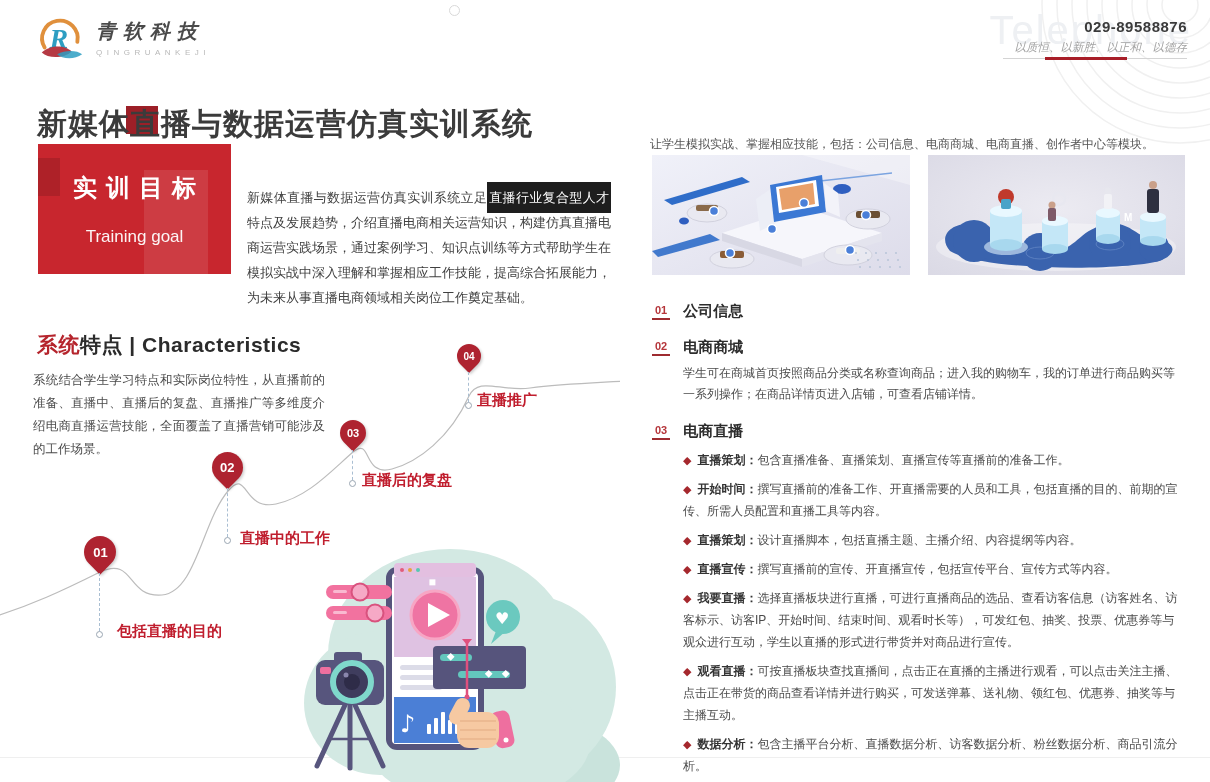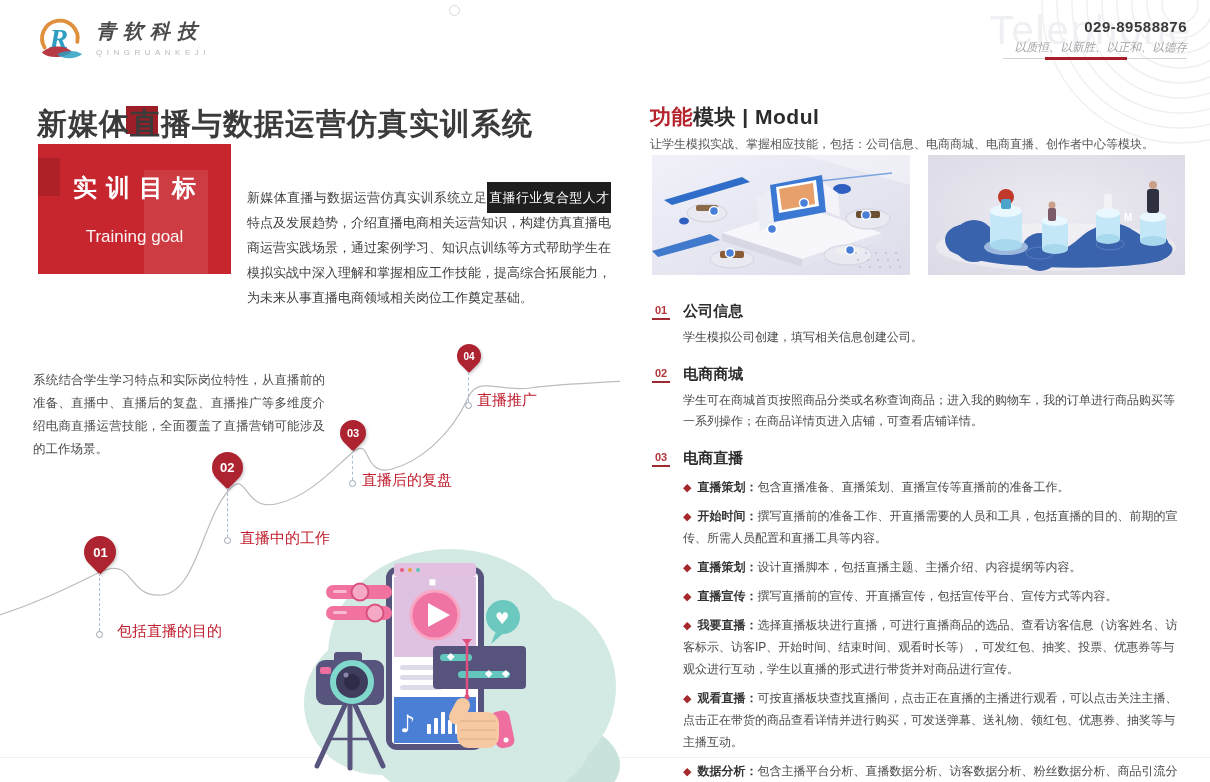--- a/index.html
+++ b/index.html
@@ -45,21 +45,21 @@
 
   
   .tl-svg{position:absolute;left:0;top:340px;z-index:1;}
   .pin-group{position:absolute;z-index:2;}
   .balloon{position:absolute;border-radius:50% 50% 50% 0;transform:rotate(-45deg);
            background:#ae2330;display:flex;align-items:center;justify-content:center;
            box-shadow:0 2px 3px rgba(0,0,0,0.2);}
   .balloon span{transform:rotate(45deg);color:#fff;font-weight:bold;}
   .dash{position:absolute;border-left:1px dashed #a9bed2;width:0;}
   .dot{position:absolute;width:5px;height:5px;border:1px solid #9aa6b2;border-radius:50%;background:#fff;}
-  .pin-label{position:absolute;font-size:15px;font-weight:normal;color:#c01e2e;white-space:nowrap;}
+  .pin-label{position:absolute;font-size:15px;font-weight:bold;color:#c01e2e;white-space:nowrap;}
   .pg0{left:84px;top:536px;}  .pg0 .balloon{width:32px;height:32px;font-size:13px;}
   .pg0 .dash{left:15px;top:37px;height:58px;} .pg0 .dot{left:12px;top:95px;} .pg0 .pin-label{left:33px;top:86px;}
   .pg1{left:212px;top:452px;} .pg1 .balloon{width:31px;height:31px;font-size:13px;}
   .pg1 .dash{left:15px;top:36px;height:49px;} .pg1 .dot{left:12px;top:85px;} .pg1 .pin-label{left:28px;top:77px;}
   .pg2{left:340px;top:420px;} .pg2 .balloon{width:26px;height:26px;font-size:11px;}
   .pg2 .dash{left:12px;top:30px;height:30px;} .pg2 .dot{left:9px;top:60px;} .pg2 .pin-label{left:22px;top:51px;}
   .pg3{left:457px;top:344px;} .pg3 .balloon{width:24px;height:24px;font-size:10px;}
   .pg3 .dash{left:11px;top:28px;height:30px;} .pg3 .dot{left:8px;top:58px;} .pg3 .pin-label{left:20px;top:47px;}
 
   .illus{position:absolute;left:300px;top:515px;z-index:1;}
@@ -126,20 +126,21 @@
   <h1 class="main-title">新媒体直播与数据运营仿真实训系统</h1>
 
   <div class="goal-deco"></div>
   <div class="goal-box">
     <div class="goal-title">实训目标</div>
     <div class="goal-sub">Training goal</div>
   </div>
 
   <p class="intro"><span>新媒体直播与数据运营仿真实训系统立足</span><span class="hl">直播行业复合型人才</span><span>特点及发展趋势，介绍直播电商相关运营知识，构建仿真直播电商运营实践场景，通过案例学习、知识点训练等方式帮助学生在模拟实战中深入理解和掌握相应工作技能，提高综合拓展能力，为未来从事直播电商领域相关岗位工作奠定基础。</span></p>
 
+  <h2 class="sec-head char-head"><span class="red">系统</span><span>特点 | Characteristics</span></h2>
   <p class="char-desc">系统结合学生学习特点和实际岗位特性，从直播前的准备、直播中、直播后的复盘、直播推广等多维度介绍电商直播运营技能，全面覆盖了直播营销可能涉及的工作场景。</p>
 
   <svg class="tl-svg" width="620" height="330" viewBox="0 0 620 330">
     <path d="M -10 278 C 30 266 64 250 100 232 C 135 216 126 258 162 255
              C 196 252 202 182 228 151 C 248 127 242 171 276 164
              C 308 157 330 132 353 112 C 372 96 362 137 392 129
              C 418 122 450 98 469 56 C 479 36 500 52 530 48
              C 560 44 590 43 625 41" fill="none" stroke="#bcbcbc" stroke-width="1.2"></path>
   </svg>
 
@@ -261,21 +262,20 @@
       <rect x="157" y="197" width="42" height="36" rx="12" fill="#f6c9a2"></rect>
       <rect x="152" y="182" width="15" height="28" rx="7.5" fill="#f6c9a2" transform="rotate(28 159 196)"></rect>
       <g stroke="#e8b48c" stroke-width="1.5">
         <line x1="160" y1="206" x2="196" y2="206"></line>
         <line x1="160" y1="215" x2="196" y2="215"></line>
         <line x1="160" y1="224" x2="196" y2="224"></line>
       </g>
     </g>
   </svg>
 
-  <h2 class="sec-head mod-head"><span class="red">功能</span><span>模块 | Modul</span></h2>
   <p class="mod-sub">让学生模拟实战、掌握相应技能，包括：公司信息、电商商城、电商直播、创作者中心等模块。</p>
 
   <svg class="shot shot1" width="258" height="120" viewBox="0 0 258 120">
     <defs>
       <linearGradient id="bg1" x1="0" y1="0" x2="1" y2="1">
         <stop offset="0" stop-color="#f0f1f9"></stop>
           <stop offset="1" stop-color="#dddcea"></stop>
       </linearGradient>
     </defs>
     <rect width="258" height="120" fill="url(#bg1)"></rect>
@@ -389,21 +389,20 @@
       <rect x="219" y="34" width="12" height="24" rx="3" fill="#2e3040"></rect>
     </g>
   </svg>
 
   <div class="modules" id="modules">
     <div class="module">
       <div class="module-head">
         <span class="module-num">01</span>
         <span class="module-title">公司信息</span>
       </div>
-      <p class="module-desc">学生模拟公司创建，填写相关信息创建公司。</p>
 
     </div>
 
     <div class="module">
       <div class="module-head">
         <span class="module-num">02</span>
         <span class="module-title">电商商城</span>
       </div>
       <p class="module-desc">学生可在商城首页按照商品分类或名称查询商品；进入我的购物车，我的订单进行商品购买等一系列操作；在商品详情页进入店铺，可查看店铺详情。</p>
 

